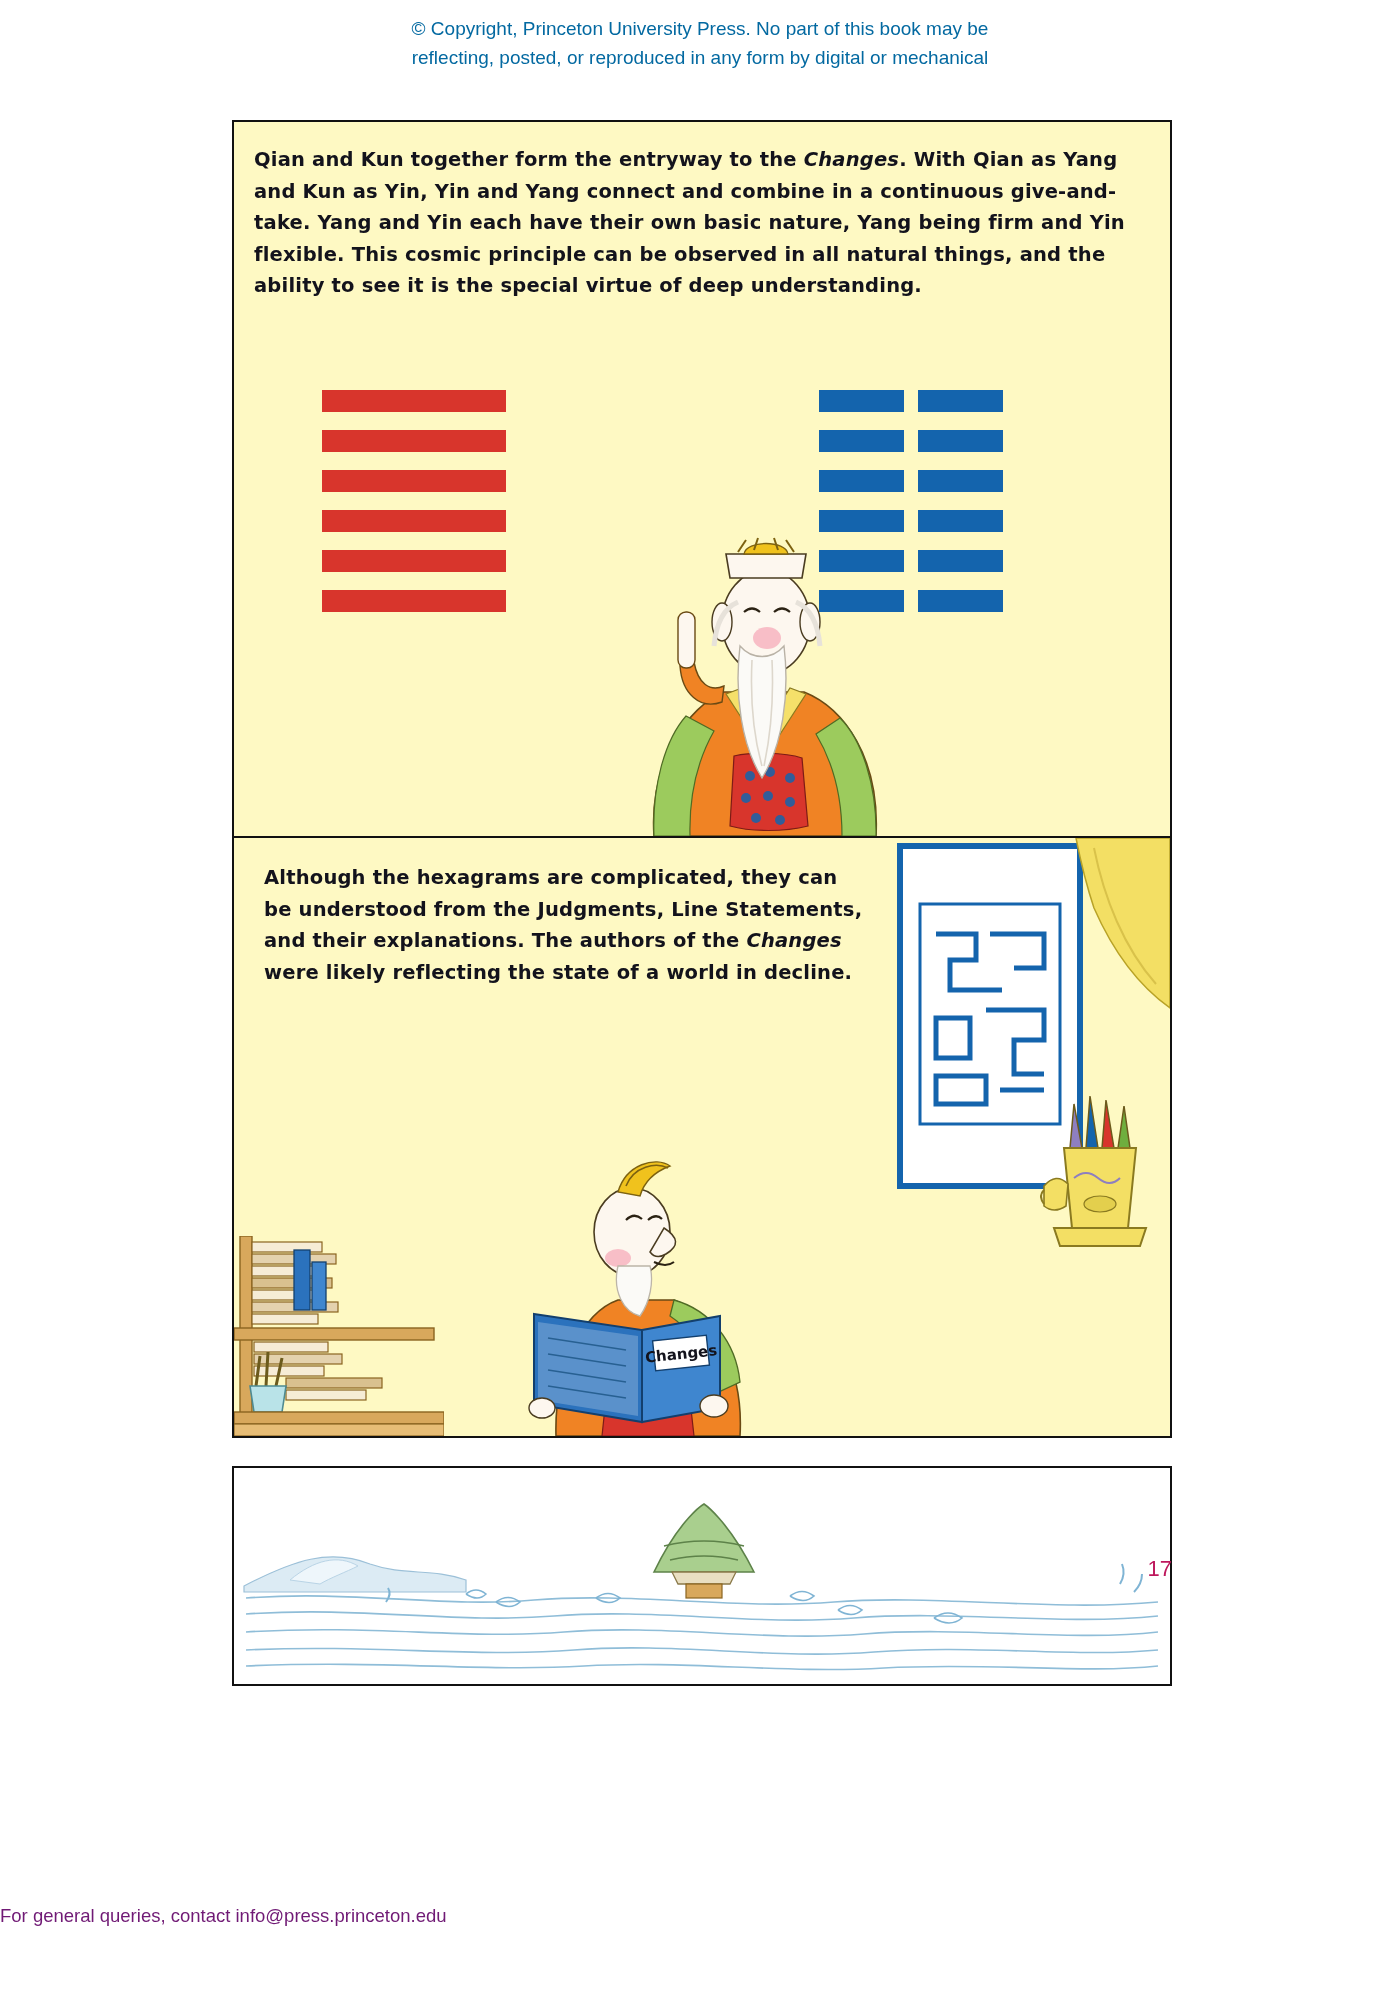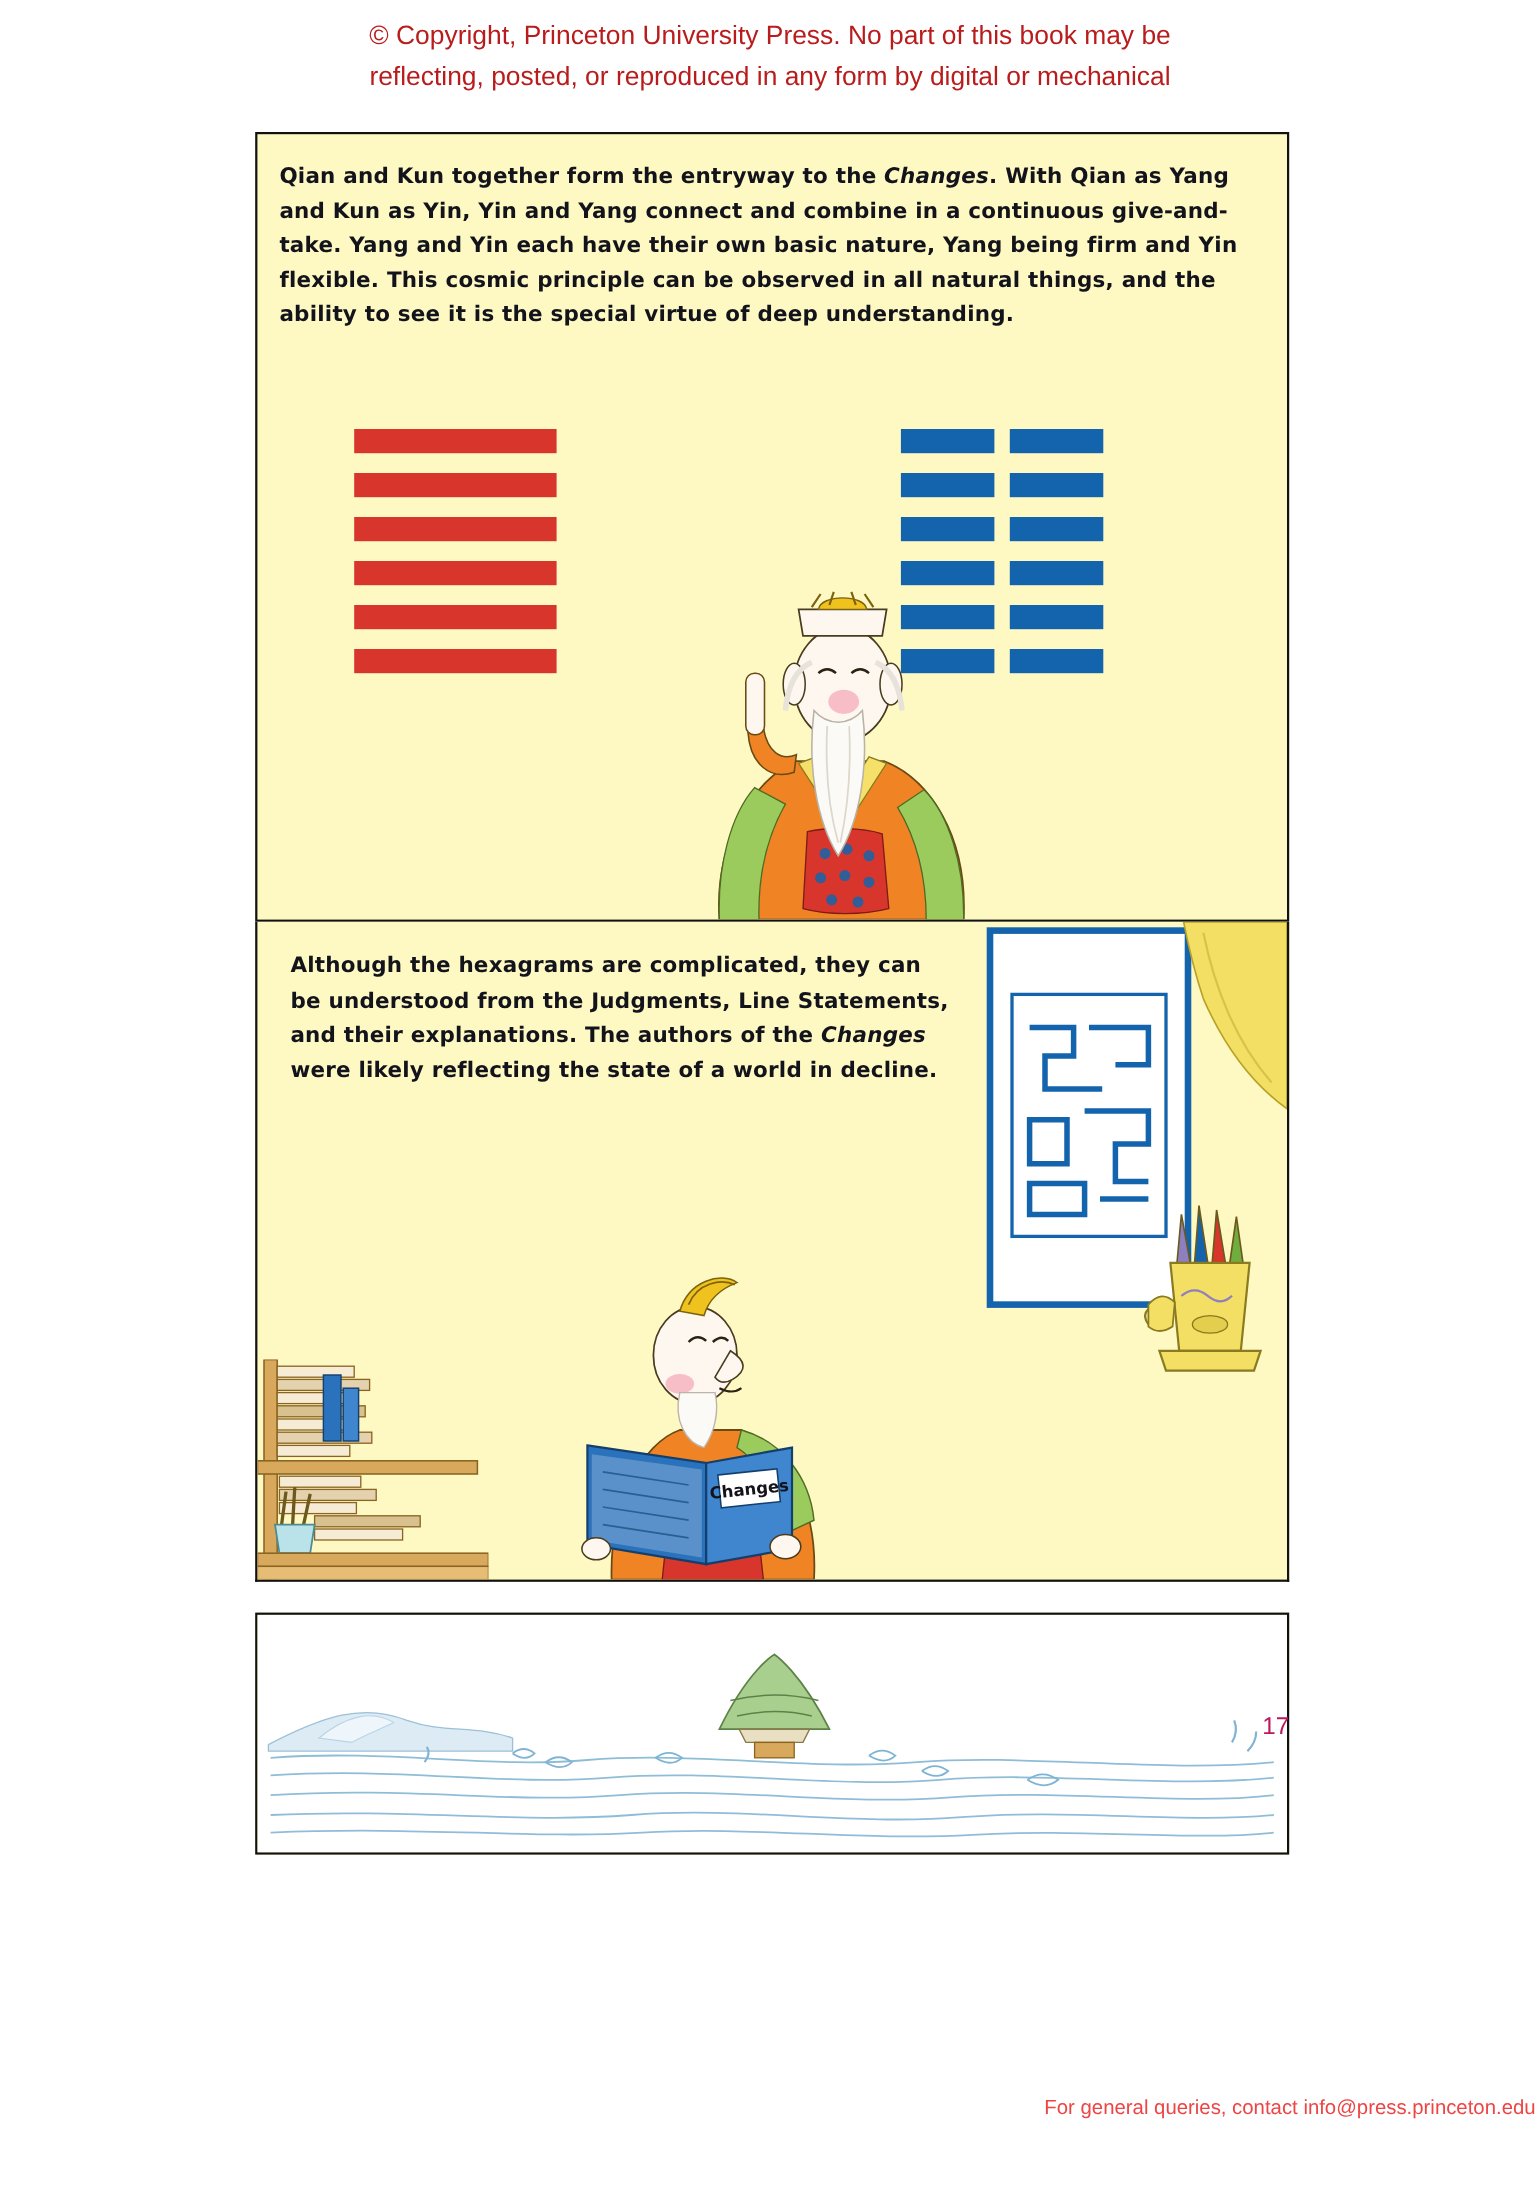--- a/index.html
+++ b/index.html
@@ -15,23 +15,23 @@
     position: relative;
     overflow: hidden;
   }
 
   
   .copyright {
     position: absolute;
     left: 0; right: 0;
     top: 14px;
     text-align: center;
-    font-size: 24px;
+    font-size: 19px;
     line-height: 1.55;
-    color: #b91c1c;
+    color: #0369a1;
   }
   .copyright .line { display: block; }
 
   
   .page {
     position: absolute;
     left: 232px;
     top: 120px;
     width: 940px;
   }
@@ -112,25 +112,25 @@
   .page-number {
     position: absolute;
     right: 0;
     top: 1436px;
     font-size: 22px;
     color: #be185d;
   }
 
   .footer {
     position: absolute;
-    left: 0; right: 4px;
+    left: 0; right: 16px;
     top: 1905px;
-    text-align: right;
+    text-align: left;
     font-size: 18.5px;
-    color: #ef4444;
+    color: #701a75;
   }
 
   
   svg { display: block; }
   .art { position: absolute; }
 </style>
 </head>
 <body>
 
 <div class="copyright">

